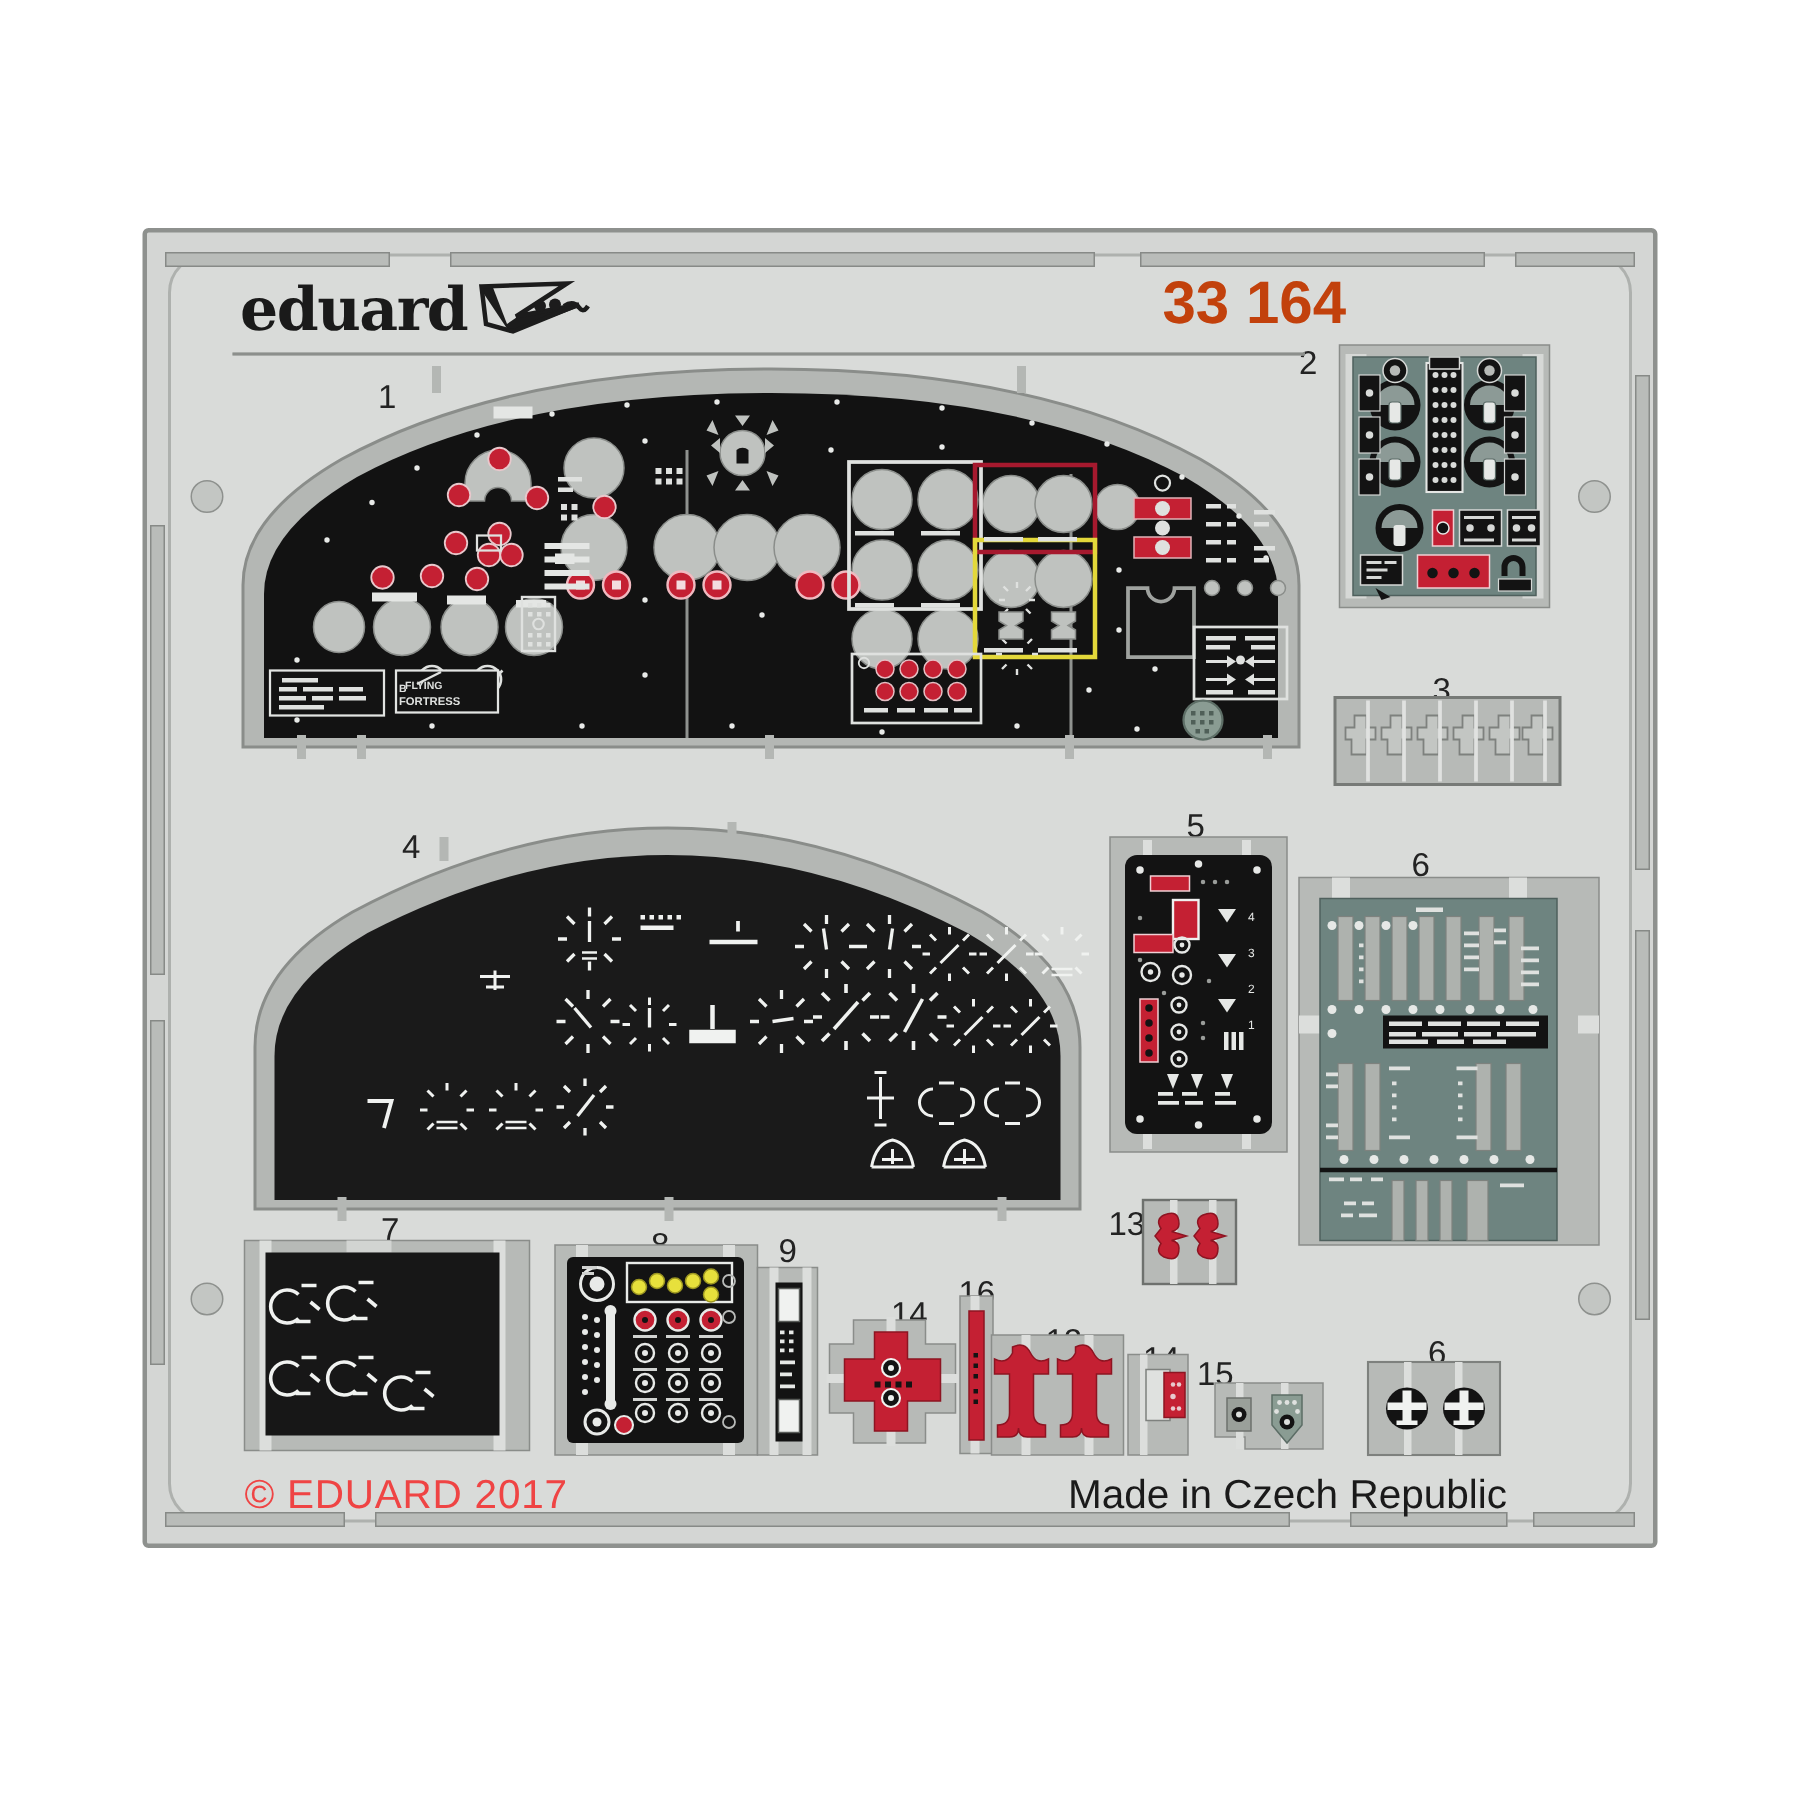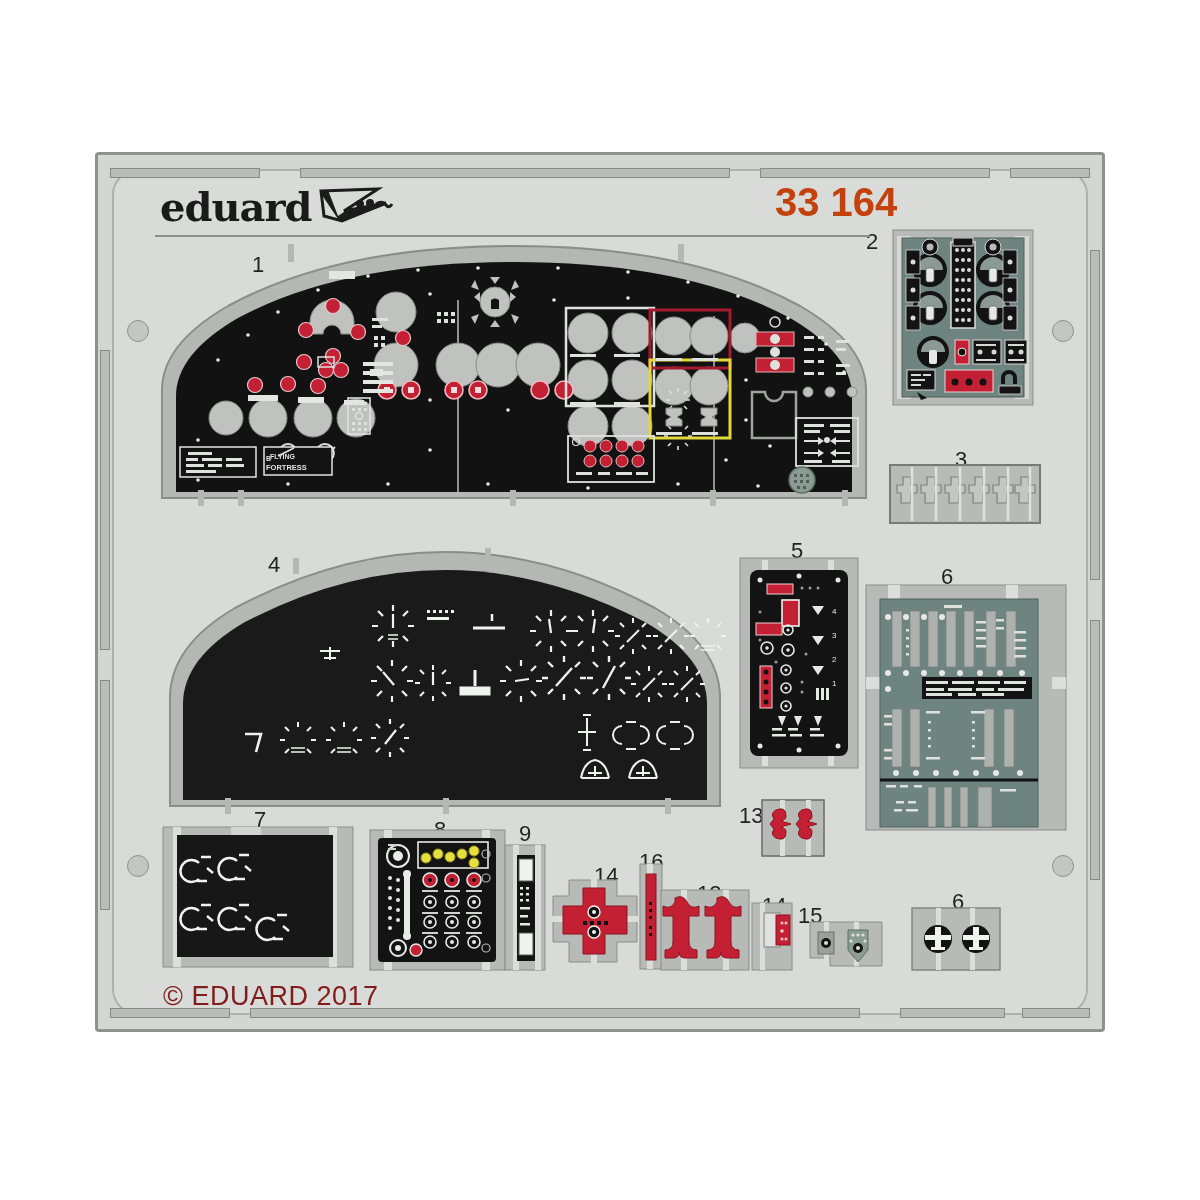--- a/index.html
+++ b/index.html
@@ -43,21 +43,21 @@
     font-weight:bold;font-size:40px;color:#c2410c;letter-spacing:0px;
   }
   .kitname{
     position:absolute;left:910px;top:180px;
     font-family:"Liberation Sans", sans-serif;
     font-weight:bold;font-size:40px;color:#1a1a1a;
   }
   .copyright{
     position:absolute;left:163px;top:981px;
     font-family:"Liberation Sans", sans-serif;
-    font-size:27px;color:#7f1d1d;letter-spacing:.5px;
+    font-size:27px;color:#ef4444;letter-spacing:.5px;
   }
   .madein{
     position:absolute;left:712px;top:981px;
     font-family:"Liberation Sans", sans-serif;
     font-size:27px;color:#1a1a1a;
   }
 
   
   .pnum{
     position:absolute;font-family:"Liberation Sans", sans-serif;
@@ -108,20 +108,21 @@
       <path d="M2 6 L62 2 L30 24 L70 18 L22 36 Z" fill="#1c1c1c"></path>
       <path d="M10 4 L58 4 L20 30 Z" fill="#d9dbd9"></path>
       <path d="M3 5 L60 3 L26 25 L68 17 L24 35 L6 30 Z" fill="none" stroke="#1c1c1c" stroke-width="3"></path>
       <circle cx="42" cy="18" r="4" fill="#1c1c1c"></circle>
       <circle cx="52" cy="17" r="4" fill="#1c1c1c"></circle>
       <path d="M58 18 q6 -4 10 1 q3 4 6 -1" stroke="#1c1c1c" stroke-width="3" fill="none"></path>
     </svg>
   </div>
   <div class="kitno">33 164</div>
   <div class="copyright">© EDUARD 2017</div>
+  <div class="madein">Made in Czech Republic</div>
 
   <div class="pnum" style="left:252px;top:252px;">1</div>
   <div class="pnum" style="left:866px;top:229px;">2</div>
   <div class="pnum" style="left:955px;top:447px;">3</div>
   <div class="pnum" style="left:268px;top:552px;">4</div>
   <div class="pnum" style="left:791px;top:538px;">5</div>
   <div class="pnum" style="left:941px;top:564px;">6</div>
   <div class="pnum" style="left:254px;top:807px;">7</div>
   <div class="pnum" style="left:434px;top:817px;">8</div>
   <div class="pnum" style="left:519px;top:821px;">9</div>

